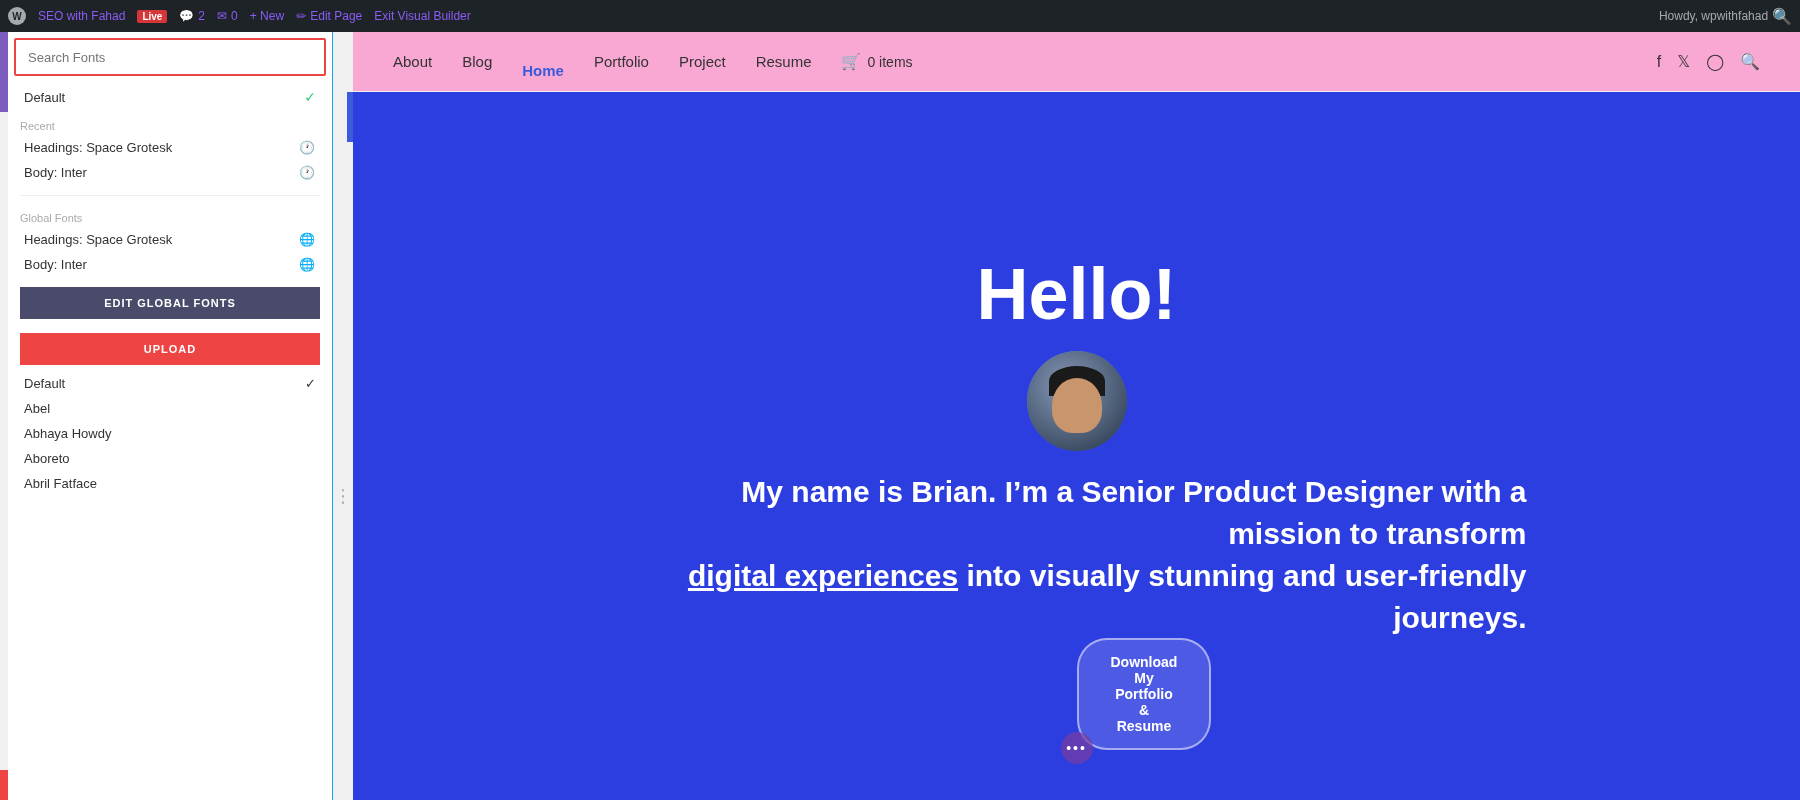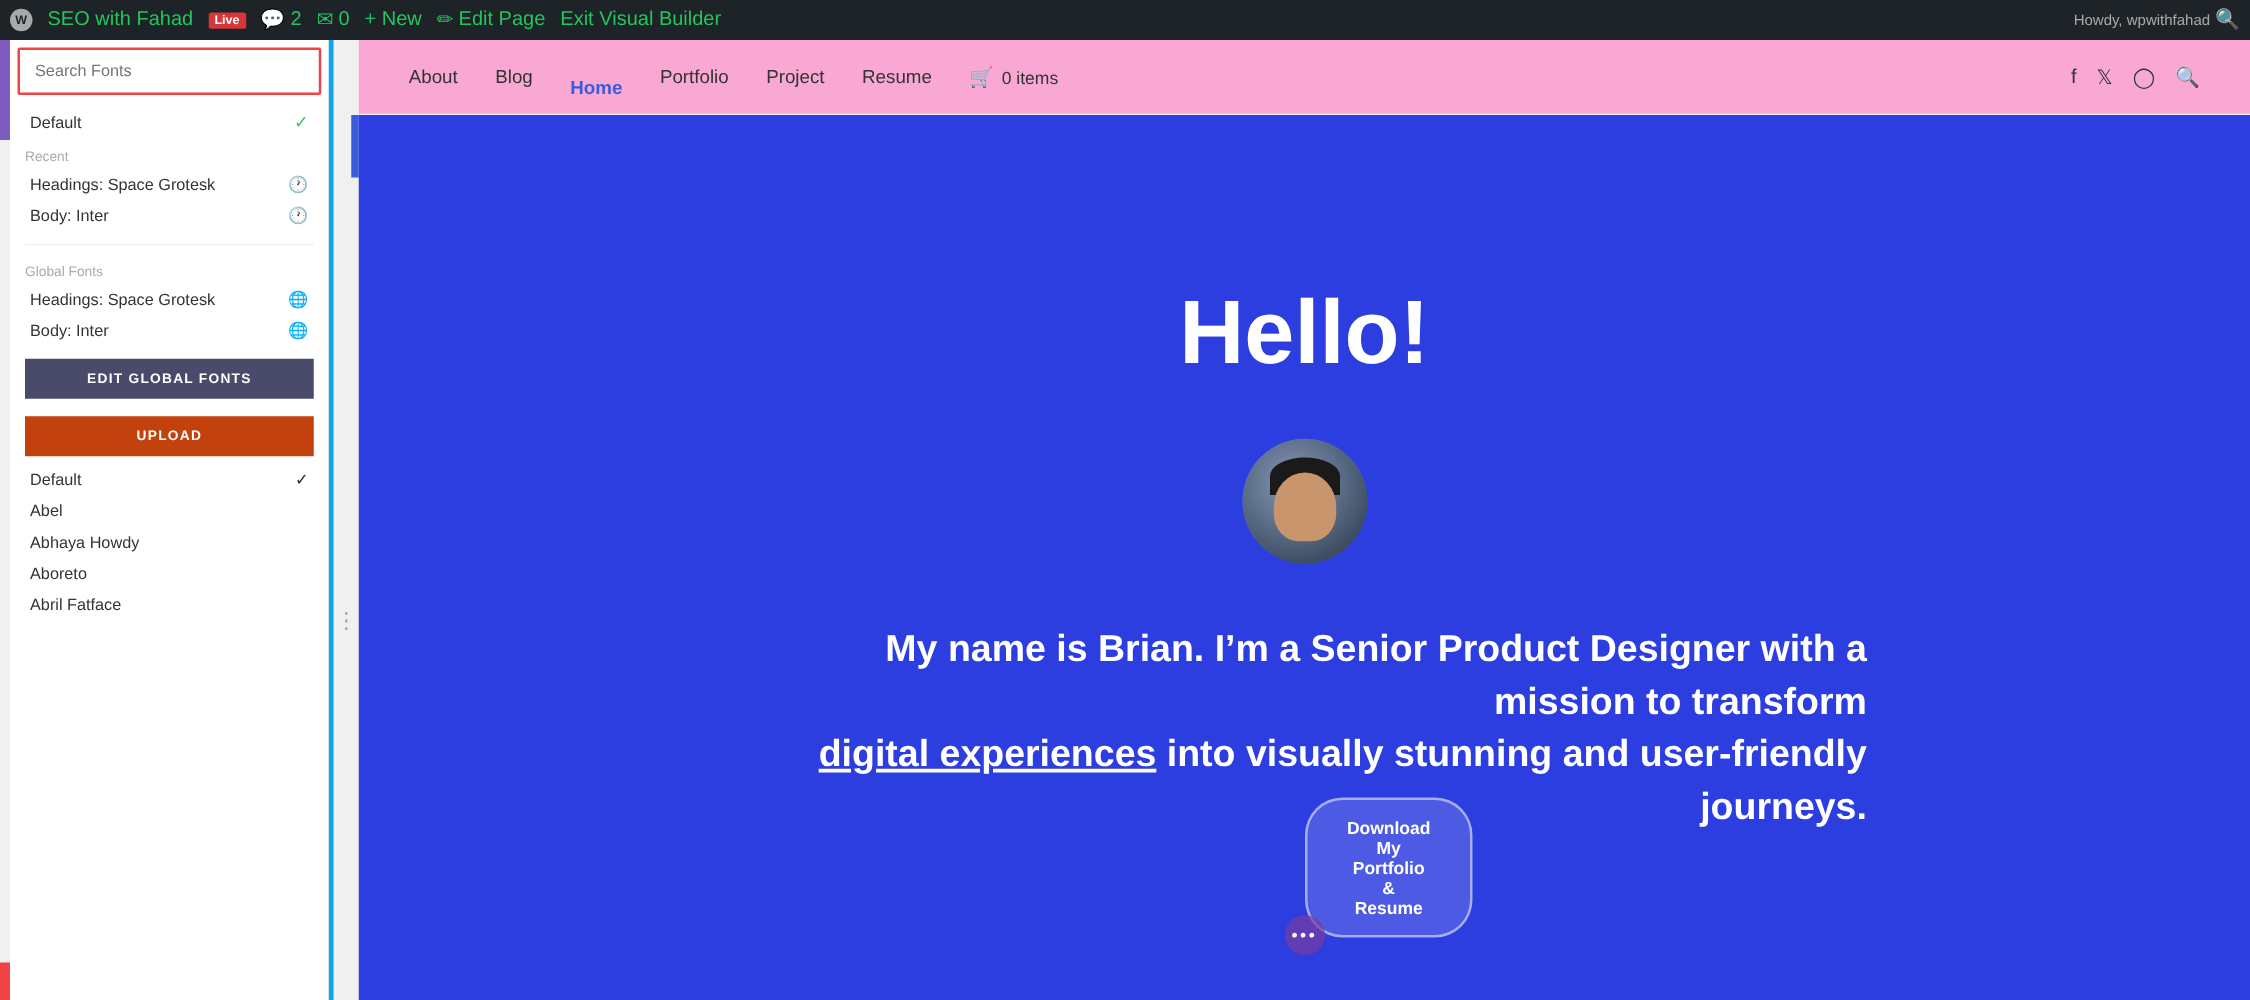--- a/index.html
+++ b/index.html
@@ -10,22 +10,22 @@
       height: 32px;
       background: #1d2327;
       display: flex;
       align-items: center;
       padding: 0 8px;
       gap: 12px;
       position: relative;
       z-index: 100;
     }
     .admin-bar-item {
-      color: #22c55e;
-      font-size: 16px;
+      color: #8b5cf6;
+      font-size: 12px;
       display: flex;
       align-items: center;
       gap: 4px;
       cursor: pointer;
       white-space: nowrap;
     }
     .wp-logo {
       width: 18px;
       height: 18px;
       background: #a7aaad;
@@ -54,26 +54,26 @@
     .howdy-text { color: #a7aaad; font-size: 12px; }
 
     
     .main-layout {
       display: flex;
       height: calc(800px - 32px);
     }
 
     
     .left-panel {
-      width: 259px;
+      width: 325px;
       background: #fff;
       flex-shrink: 0;
       display: flex;
       flex-direction: column;
-      border-right: 4px solid #0ea5e9;
+      border-right: 1px solid #0ea5e9;
       overflow: hidden;
     }
 
     .font-search-area {
       padding: 8px 12px;
       border: 2px solid #e44;
       margin: 6px;
       border-radius: 2px;
     }
 
@@ -127,21 +127,21 @@
       font-size: 11px;
       font-weight: bold;
       letter-spacing: 1px;
       width: calc(100% - 24px);
       cursor: pointer;
       text-transform: uppercase;
     }
 
     .upload-btn {
       margin: 6px 12px;
-      background: #c2410c;
+      background: #ef4444;
       color: #fff;
       border: none;
       padding: 10px;
       font-size: 11px;
       font-weight: bold;
       letter-spacing: 1px;
       width: calc(100% - 24px);
       cursor: pointer;
       text-transform: uppercase;
     }
@@ -227,21 +227,20 @@
     
     .hero-section {
       flex: 1;
       background: #2d3ee0;
       display: flex;
       flex-direction: column;
       align-items: center;
       justify-content: center;
       position: relative;
       padding: 20px;
-      gap: 28px;
     }
 
     .hero-title {
       color: #fff;
       font-size: 72px;
       font-weight: 800;
       margin-bottom: 16px;
       text-align: center;
     }
 

